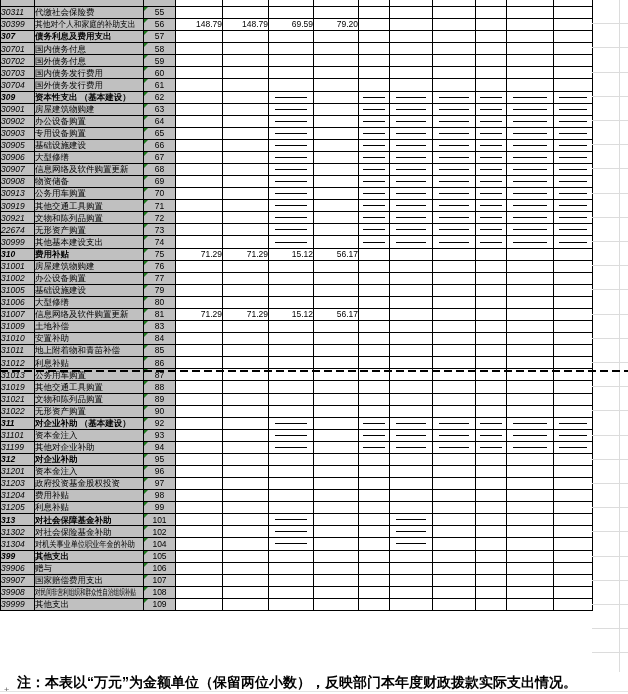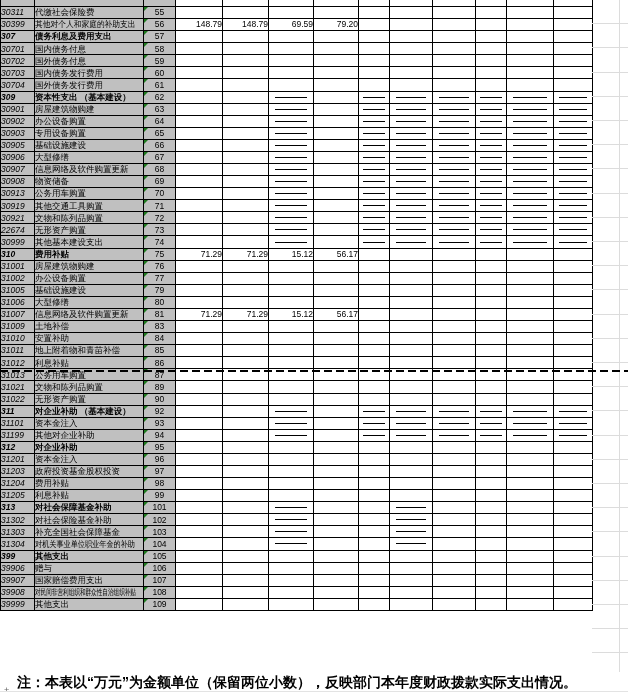--- a/index.html
+++ b/index.html
@@ -708,20 +708,35 @@
           <td class="val"></td>
           <td class="val"></td>
           <td class="val"></td>
           <td class="val"></td>
           <td class="val"></td>
           <td class="val"></td>
           <td class="val"></td>
           <td class="val"></td>
         </tr>
         <tr>
+          <td class="code gray">31019</td>
+          <td class="label gray"><span class="label-inner">其他交通工具购置</span></td>
+          <td class="rownum gray"><span class="tri"></span>88</td>
+          <td class="val"></td>
+          <td class="val"></td>
+          <td class="val"></td>
+          <td class="val"></td>
+          <td class="val"></td>
+          <td class="val"></td>
+          <td class="val"></td>
+          <td class="val"></td>
+          <td class="val"></td>
+          <td class="val"></td>
+        </tr>
+        <tr>
           <td class="code gray">31021</td>
           <td class="label gray"><span class="label-inner">文物和陈列品购置</span></td>
           <td class="rownum gray"><span class="tri"></span>89</td>
           <td class="val"></td>
           <td class="val"></td>
           <td class="val"></td>
           <td class="val"></td>
           <td class="val"></td>
           <td class="val"></td>
           <td class="val"></td>
@@ -922,39 +937,20 @@
           </td>
           <td class="val"></td>
           <td class="val"></td>
           <td class="val"></td>
           <td class="val"></td>
         </tr>
         <tr>
           <td class="code gray">31302</td>
           <td class="label gray"><span class="label-inner">对社会保险基金补助</span></td>
           <td class="rownum gray"><span class="tri"></span>102</td>
-          <td class="val"></td>
-          <td class="val"></td>
-          <td class="val">
-            <div class="dashmark"></div>
-          </td>
-          <td class="val"></td>
-          <td class="val"></td>
-          <td class="val">
-            <div class="dashmark"></div>
-          </td>
-          <td class="val"></td>
-          <td class="val"></td>
-          <td class="val"></td>
-          <td class="val"></td>
-        </tr>
-        <tr>
-          <td class="code gray">31303</td>
-          <td class="label gray"><span class="label-inner">补充全国社会保障基金</span></td>
-          <td class="rownum gray"><span class="tri"></span>103</td>
           <td class="val"></td>
           <td class="val"></td>
           <td class="val">
             <div class="dashmark"></div>
           </td>
           <td class="val"></td>
           <td class="val"></td>
           <td class="val">
             <div class="dashmark"></div>
           </td>

